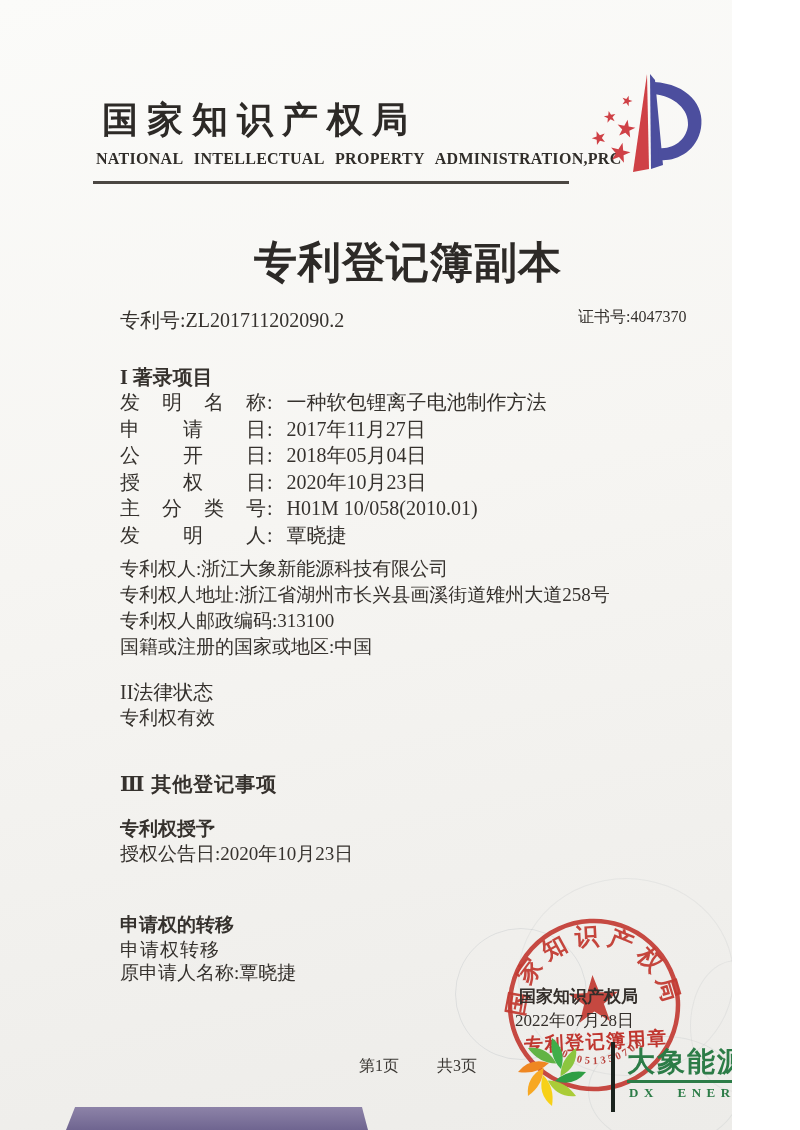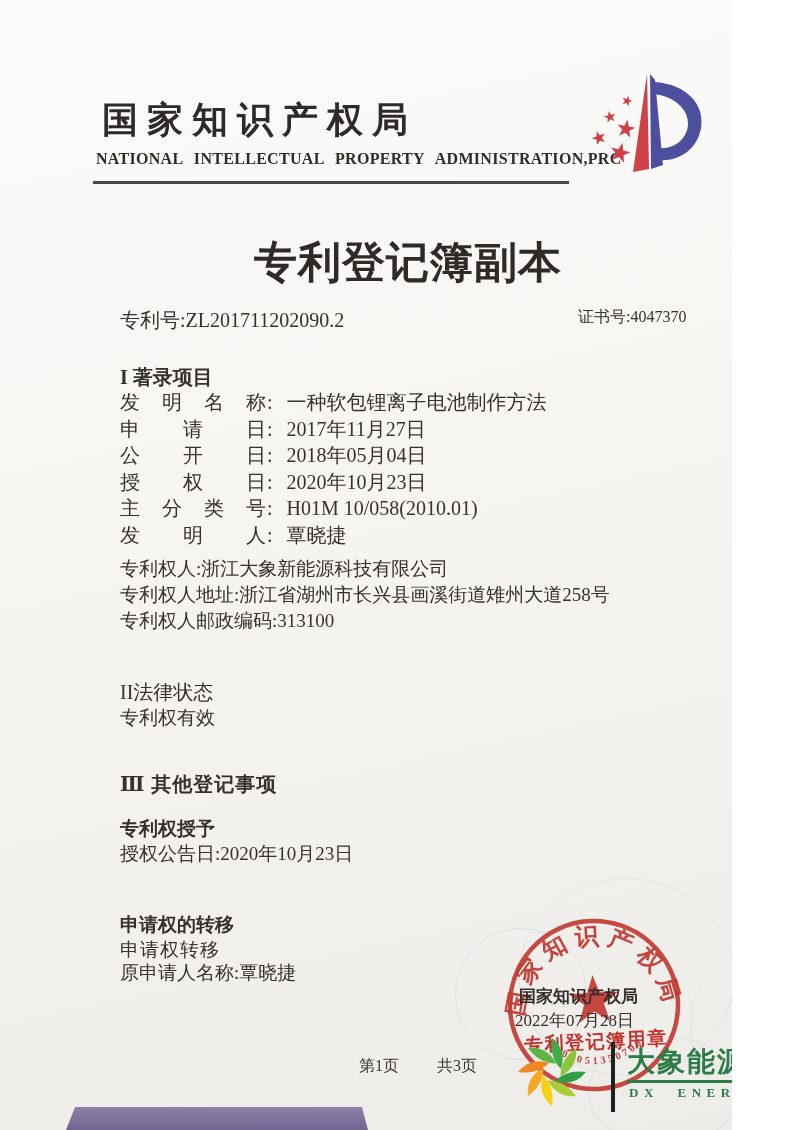--- a/index.html
+++ b/index.html
@@ -140,20 +140,21 @@
         </div>
       <div class="row-colon">:</div>
       <div class="row-value">覃晓捷</div>
     </div>
   </div>
 
   <div class="abs holder">
     <div>专利权人:浙江大象新能源科技有限公司</div>
     <div>专利权人地址:浙江省湖州市长兴县画溪街道雉州大道258号</div>
     <div>专利权人邮政编码:313100</div>
+    <div>国籍或注册的国家或地区:中国</div>
   </div>
 
   <div class="abs s2-heading">II法律状态</div>
   <div class="abs s2-status">专利权有效</div>
 
   <div class="abs s3-heading">Ⅲ 其他登记事项</div>
   <div class="abs grant-heading">专利权授予</div>
   <div class="abs grant-line">授权公告日:2020年10月23日</div>
   <div class="abs transfer-heading">申请权的转移</div>
   <div class="abs transfer-l1">申请权转移</div>

